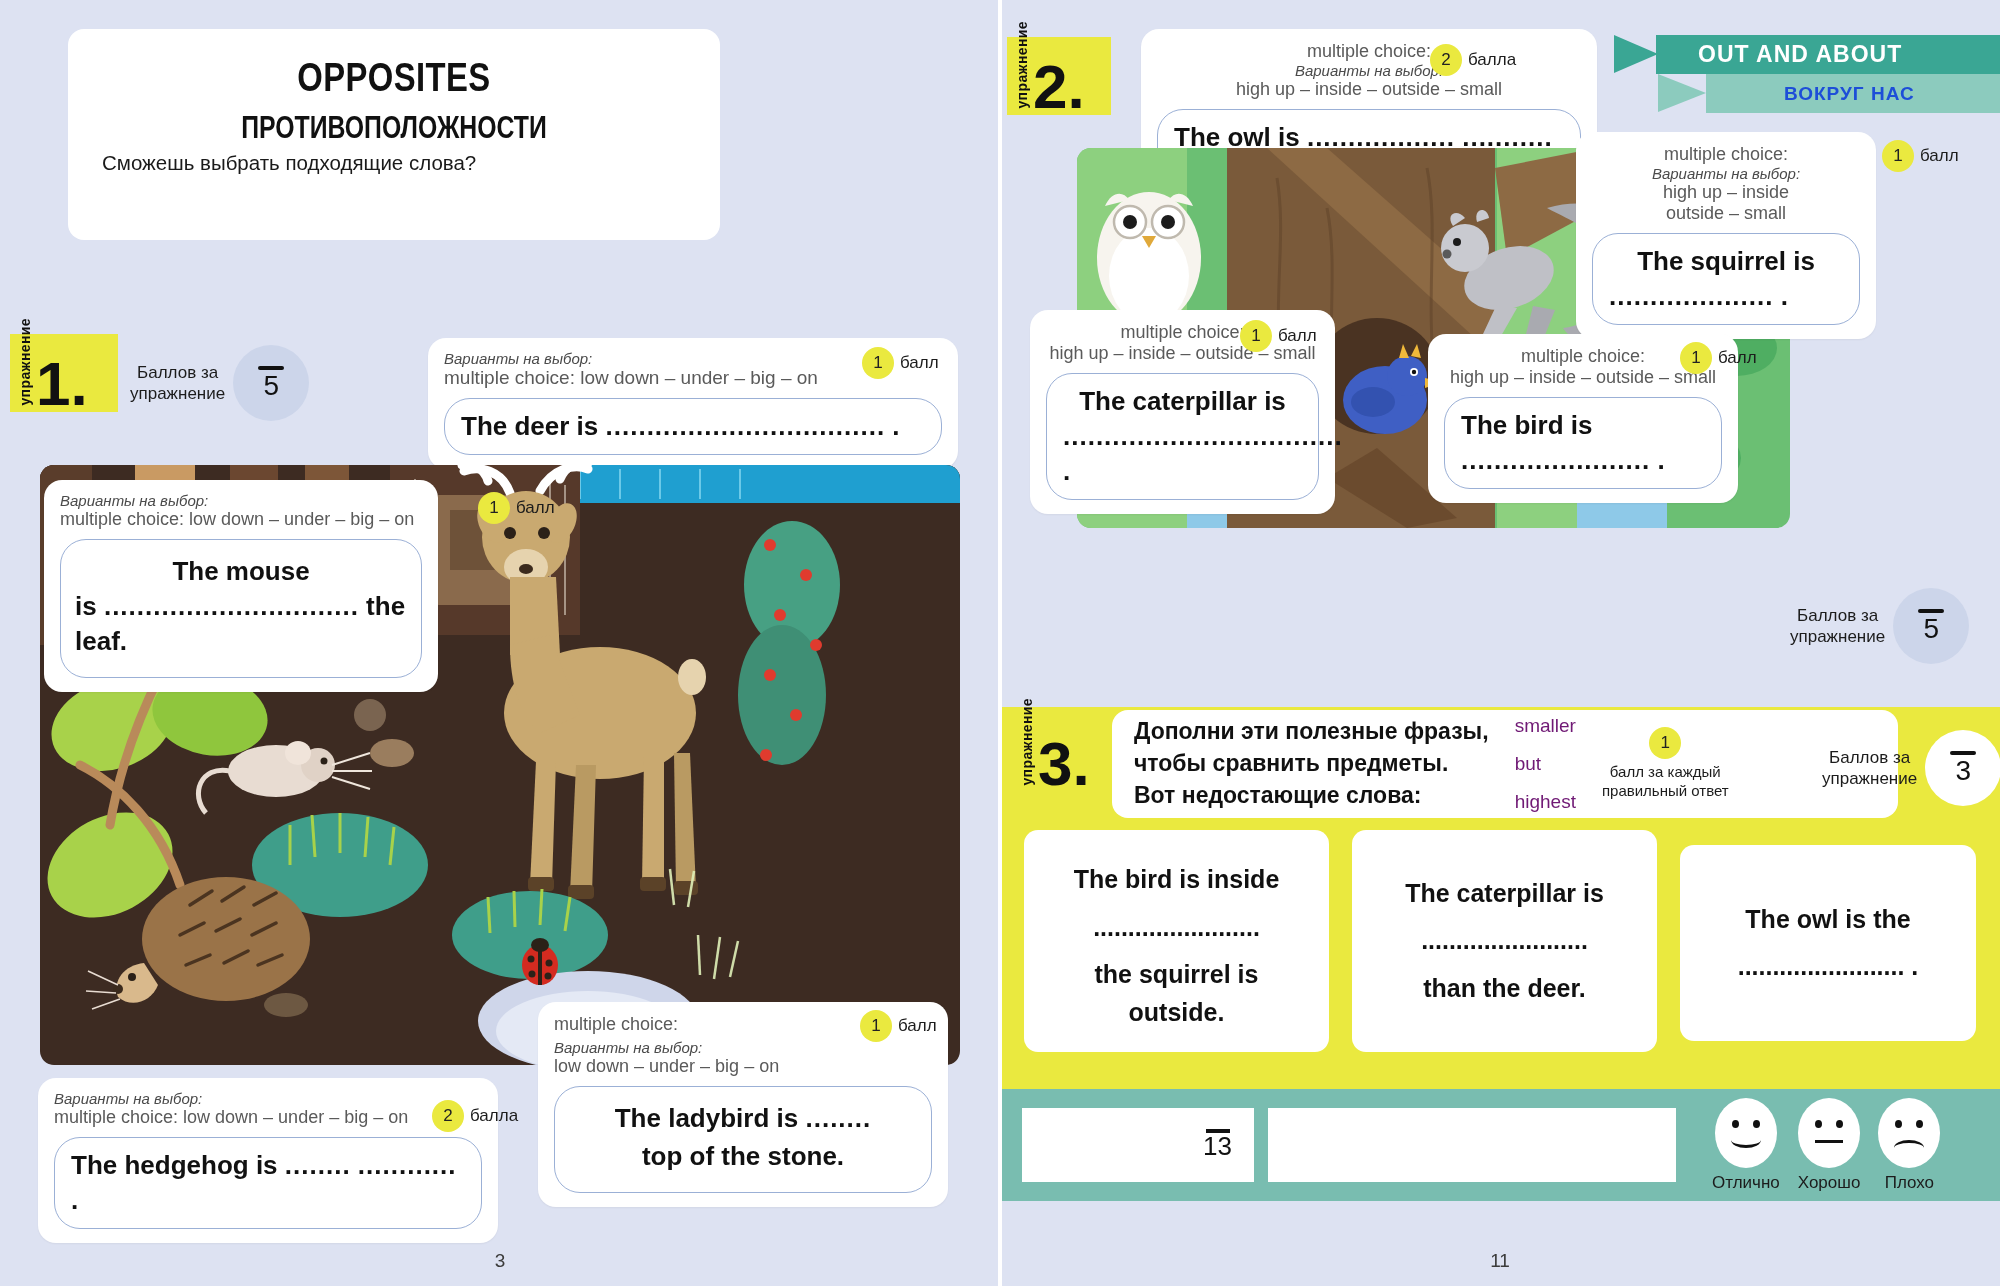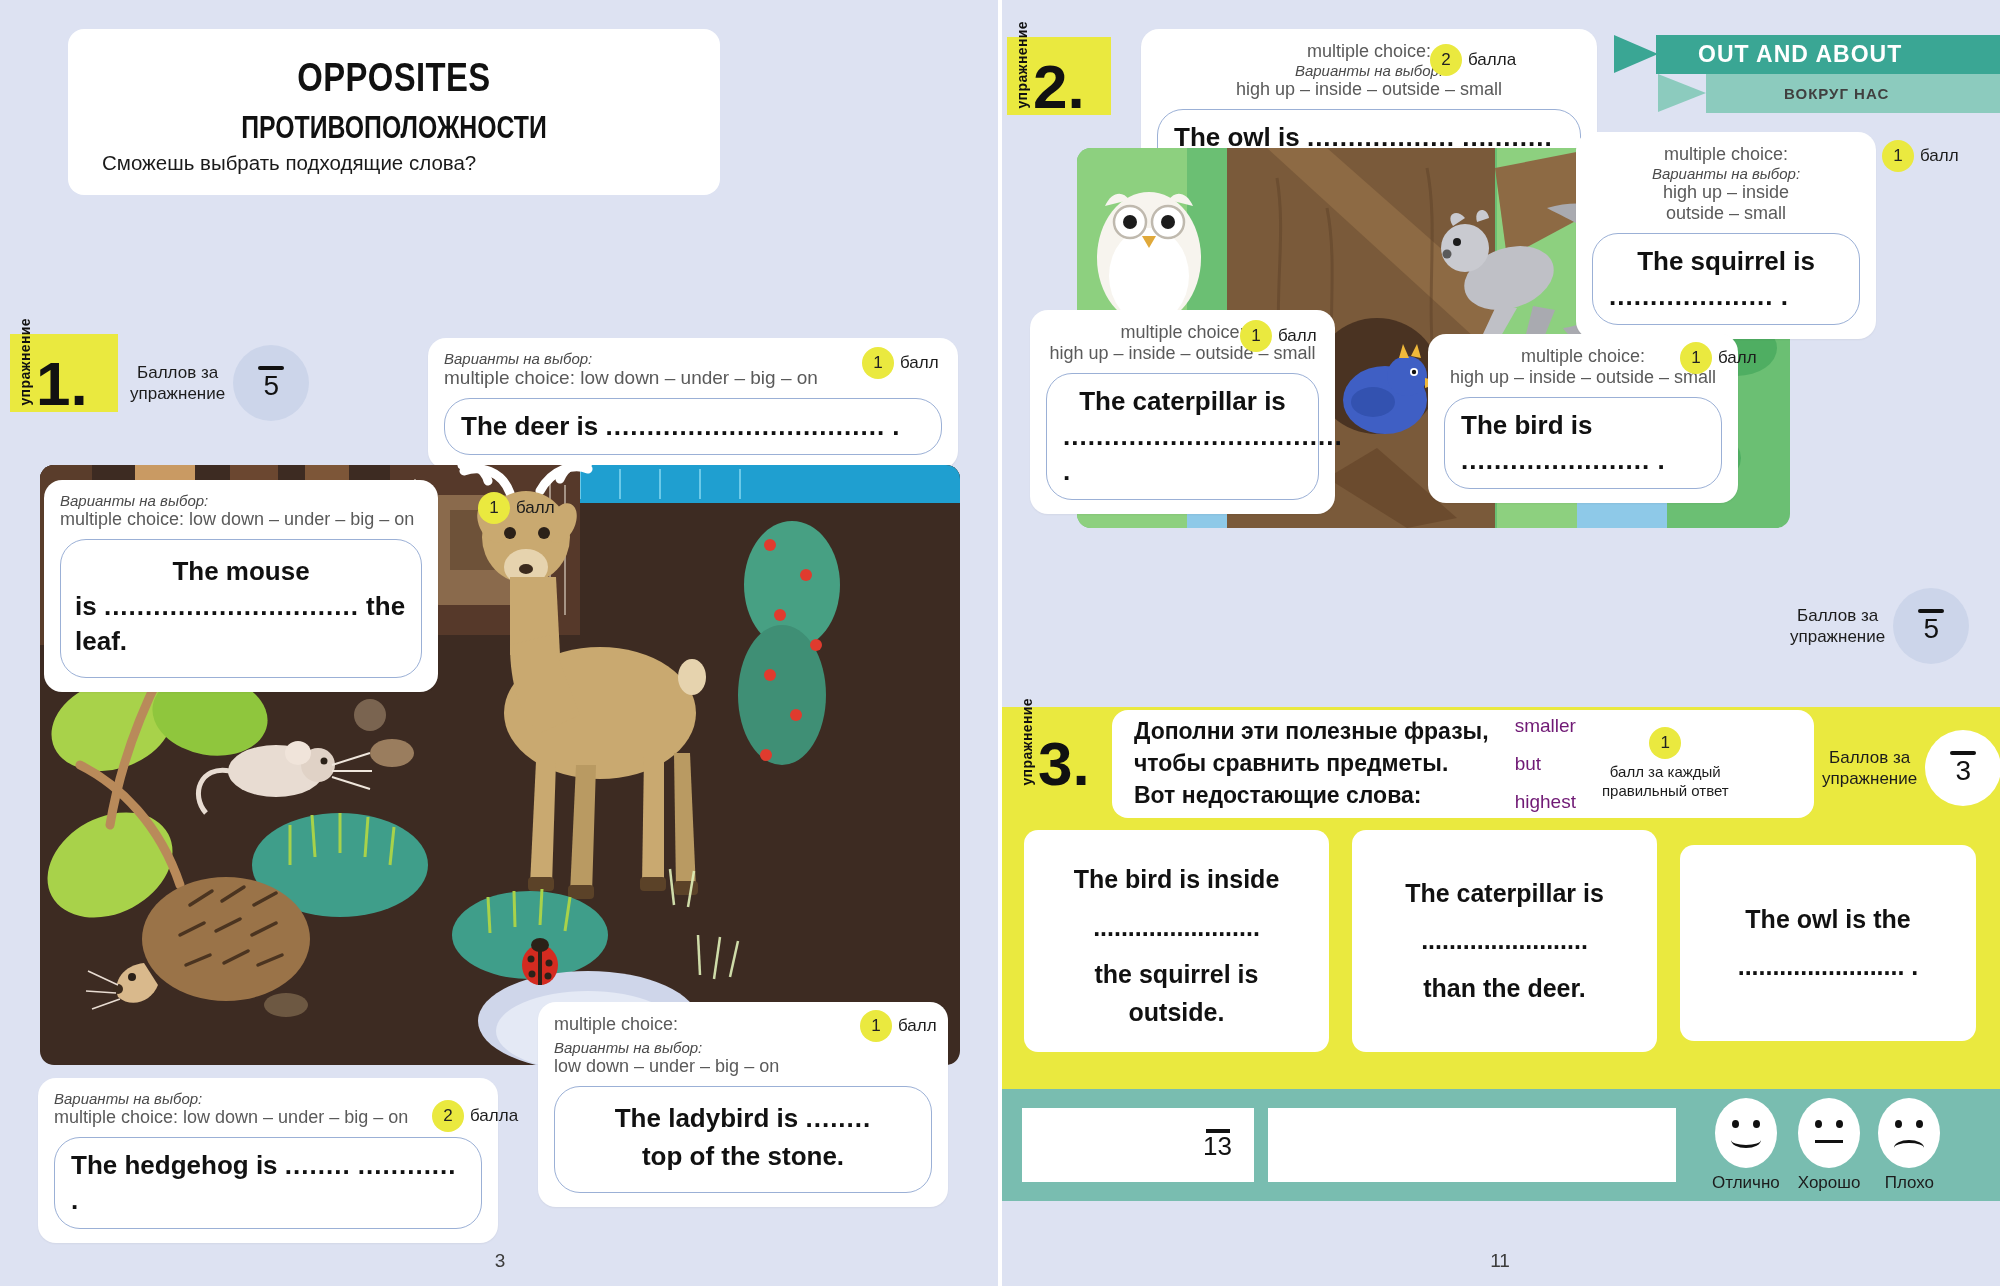--- a/index.html
+++ b/index.html
@@ -27,21 +27,21 @@
 
   .page-num {
     position: absolute; bottom: 14px; width: 100%;
     text-align: center; font-size: 19px; color: #3b3b3b;
     font-family: "Liberation Sans", sans-serif;
   }
 
   
   .title-card {
     position: absolute; left: 68px; top: 29px;
-    width: 652px; height: 166px;
+    width: 652px; height: 211px;
     background: #fff; border-radius: 16px;
     padding: 26px 34px;
   }
   .title-en {
     text-align: center; font-size: 40px; font-weight: bold;
     letter-spacing: 0.5px; color: #111;
     font-family: "Liberation Sans Narrow","Liberation Sans", sans-serif;
     transform: scaleX(0.82); transform-origin: center;
   }
   .title-ru {
@@ -113,24 +113,24 @@
   .banner .row1 {
     position: absolute; left: 60px; top: 0; right: 0; height: 39px;
     background: #3aa694; color: #fff;
     display: flex; align-items: center; justify-content: flex-start;
     padding-left: 42px;
     font-size: 23px; font-weight: bold; letter-spacing: 1px;
     font-family: "Liberation Sans Narrow","Liberation Sans", sans-serif;
   }
   .banner .row2 {
     position: absolute; left: 110px; top: 39px; right: 0; height: 39px;
-    background: #8ccbbe; color: #404040;
+    background: #8ccbbe; color: #1d4ed8;
     display: flex; align-items: center; justify-content: flex-start;
     padding-left: 78px;
-    font-size: 15px; font-weight: bold; letter-spacing: 1px;
+    font-size: 19px; font-weight: bold; letter-spacing: 1px;
     font-family: "Liberation Sans Narrow","Liberation Sans", sans-serif;
   }
   .banner .notch1 {
     position: absolute; left: 18px; top: 0; width: 0; height: 0;
     border-top: 19.5px solid transparent; border-bottom: 19.5px solid transparent;
     border-left: 44px solid #3aa694;
   }
   .banner .notch2 {
     position: absolute; left: 62px; top: 39px; width: 0; height: 0;
     border-top: 19.5px solid transparent; border-bottom: 19.5px solid transparent;
@@ -622,21 +622,21 @@
       </div>
     </div>
 
     <div style="position:absolute; left:0; top:707px; width:1000px; height:382px; background:#eae93f;"></div>
 
     <div class="ex-tab" style="left:12px; top:714px; width:96px; height:78px;">
       <div class="vert">упражнение</div>
       <div class="num">3.</div>
     </div>
 
-    <div class="ex3-instr" style="left:112px; top:710px; width:702px; height:108px; display:flex; align-items:center; gap:26px;">
+    <div class="ex3-instr" style="left:112px; top:710px; width:786px; height:108px; display:flex; align-items:center; gap:26px;">
       <div>
         <div class="line">Дополни эти полезные фразы,</div>
         <div class="line">чтобы сравнить предметы.</div>
         <div class="line">Вот недостающие слова:</div>
       </div>
       <div class="word-col">
         <div>smaller</div>
         <div>but</div>
         <div>highest</div>
       </div>

